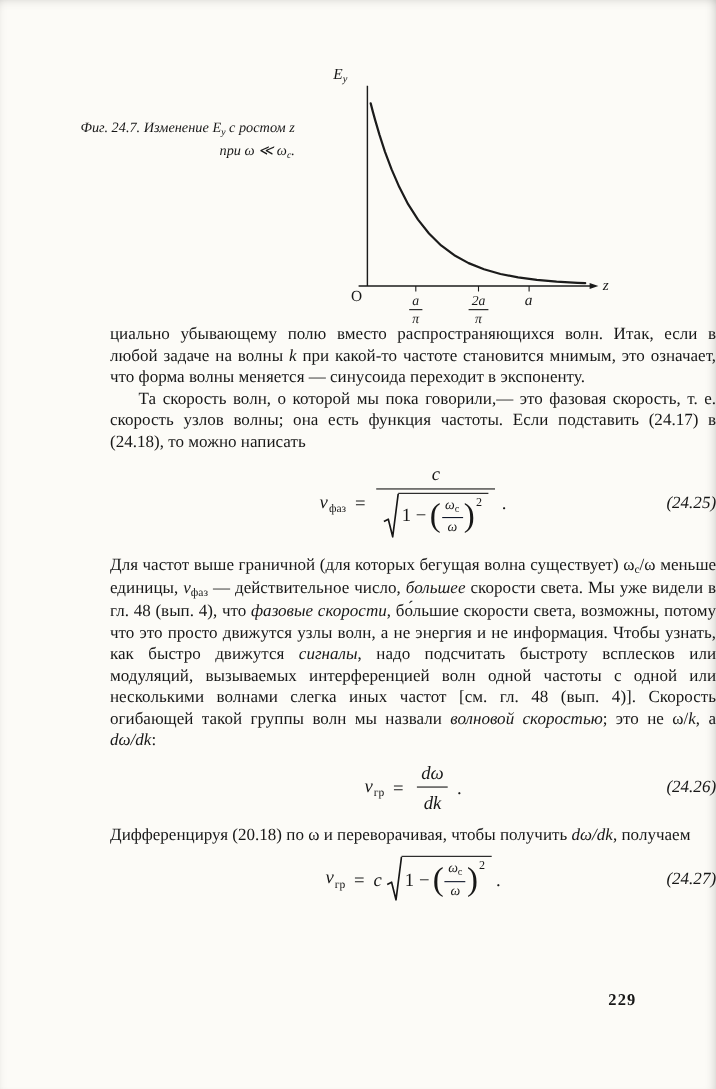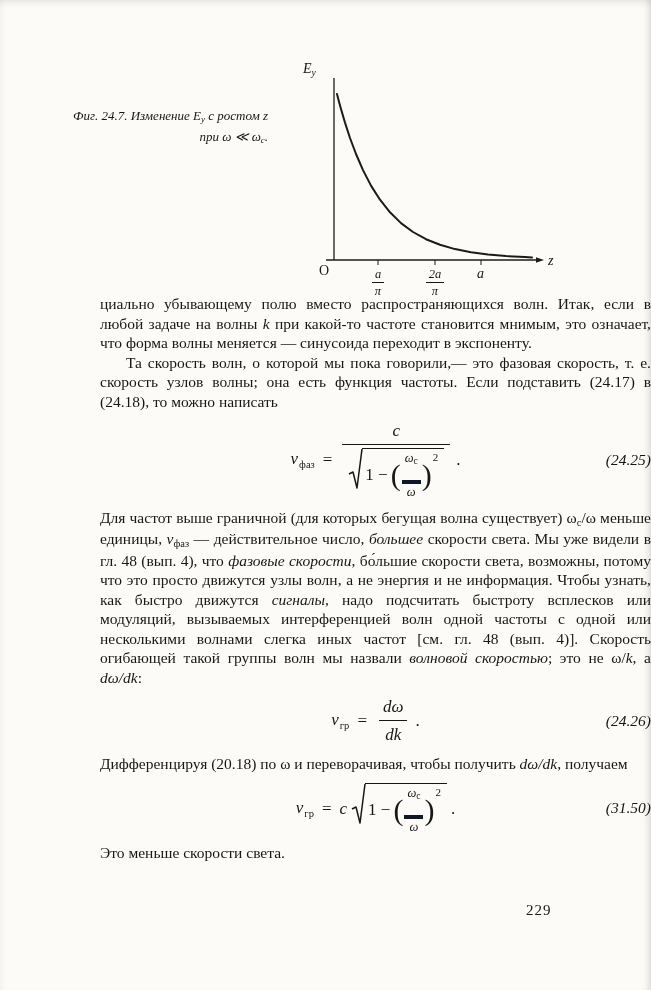--- a/index.html
+++ b/index.html
@@ -54,26 +54,26 @@
   .mfrac .mden { border-top:1.3px solid #171717; padding:3px 6px 0; }
 
   .sqrt { display:inline-flex; align-items:flex-start; }
   .radsvg { flex:none; margin-right:-1px; }
   .cand { border-top:1.4px solid #171717; min-height:40px;
           display:inline-flex; align-items:center; padding:2px 6px 0 3px; }
   .candpre { margin-right:3px; }
   .paren { font-size:30px; line-height:0; font-weight:400; }
   .sfrac { display:inline-flex; flex-direction:column; align-items:center;
            font-size:12.5px; line-height:1.15; margin:0 1px; }
-  .sfrac .sn { border-bottom:4px solid #0f172a; padding:0 3px 13px; }
+  .sfrac .sn { border-bottom:1px solid #0f172a; padding:0 3px 1px; }
   .sfrac .sd { padding-top:1px; }
   .sfrac .sub { font-size:9.5px; vertical-align:-0.25em; }
   .pow { align-self:flex-start; font-size:11px; line-height:1; margin:1px 0 0 1px; }
 
-  .page-number { position:absolute; left:526px; top:902px; font-size:15px; font-weight:400; letter-spacing:1px; }
+  .page-number { position:absolute; left:553px; top:902px; font-size:15px; font-weight:700; letter-spacing:1px; }
 </style>
 </head>
 <body>
 
 <div class="page">
 
   <div class="figure">
     <div class="fig-caption"><span style="font-style: italic;">Фиг. 24.7. Изменение </span><span style="font-style: italic;">E</span><span class="sub" style="font-style: italic;">y</span><span style="font-style: italic;"> с ростом </span><span style="font-style: italic;">z</span><span style="font-style: italic;"> при ω ≪ ω</span><span class="sub" style="font-style: italic;">c</span><span style="font-style: italic;">.</span></div>
 
     <div class="graph">
@@ -179,20 +179,19 @@
             <span class="sfrac">
               <span class="sn"><i class="ivar">ω</i><span class="sub">c</span></span>
               <span class="sd"><i class="ivar">ω</i></span>
             </span>
             <span class="paren">)</span>
             <span class="pow">2</span>
           </span>
         </span>
         <span class="eq-period">.</span>
       </span>
-      <span class="eq-number">(31.50)</span>
+      <span class="eq-number">(24.27)</span>
     </div>
 
-    <p class="para"><span>Это меньше скорости света.</span></p>
   </div>
 
   <div class="page-number">229</div>
 </div>
 
 </body></html>

